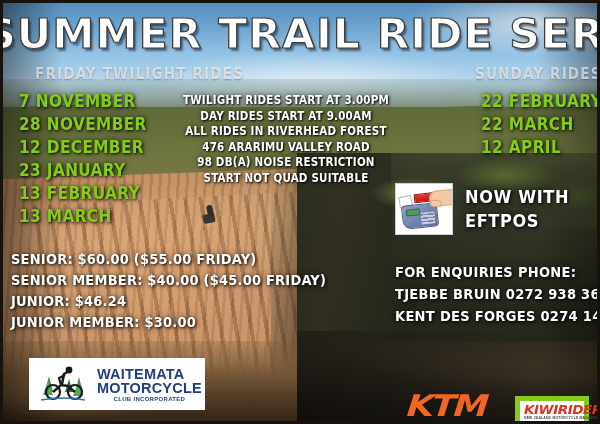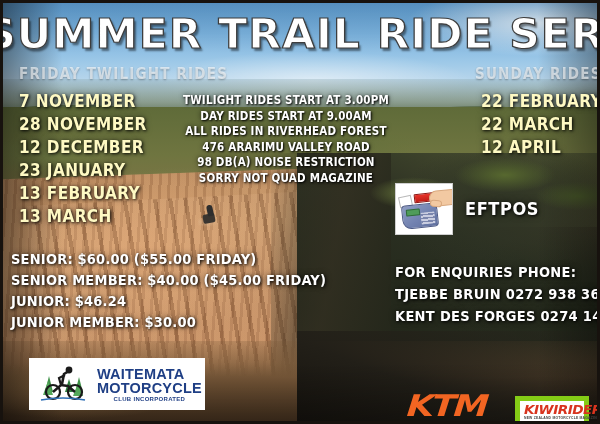--- a/index.html
+++ b/index.html
@@ -155,28 +155,29 @@
   }
 
   .col-head {
     font-family: "DejaVu Sans Condensed", "Liberation Sans Narrow", "Liberation Sans", sans-serif;
     font-weight: bold;
     font-size: 15px;
     letter-spacing: 1.2px;
     color: rgba(255,255,255,.62);
     text-shadow: 0 1px 2px rgba(0,0,0,.30);
     white-space: nowrap;
+    margin-left: 16px;
   }
 
   .date-item {
     font-family: "DejaVu Sans Condensed", "Liberation Sans Narrow", "Liberation Sans", sans-serif;
     font-weight: bold;
     font-size: 17px;
     letter-spacing: .4px;
-    color: #fef9c3;
+    color: #84cc16;
     text-shadow: 1px 1px 3px rgba(0,0,0,.85), 0 0 6px rgba(0,0,0,.55);
     line-height: 23px;
     white-space: nowrap;
   }
 
   
   #friday-column { position: absolute; left: 16px; top: 62px; }
   #friday-column .col-head { display: block; margin-bottom: 7px; }
 
   
@@ -407,41 +408,42 @@
       <div class="date-item">22 MARCH</div>
       <div class="date-item">12 APRIL</div>
     </div>
 
     <div id="info-block">
       <div class="info-line">TWILIGHT RIDES START AT 3.00PM</div>
       <div class="info-line">DAY RIDES START AT 9.00AM</div>
       <div class="info-line">ALL RIDES IN RIVERHEAD FOREST</div>
       <div class="info-line">476 ARARIMU VALLEY ROAD</div>
       <div class="info-line">98 DB(A) NOISE RESTRICTION</div>
-      <div class="info-line">SORRY NOT QUAD MAGAZINE</div>
+      <div class="info-line">START NOT QUAD SUITABLE</div>
     </div>
 
     <div id="price-list">
       <div class="price-line">SENIOR: $60.00 ($55.00 FRIDAY)</div>
       <div class="price-line">SENIOR MEMBER: $40.00 ($45.00 FRIDAY)</div>
       <div class="price-line">JUNIOR: $46.24</div>
       <div class="price-line">JUNIOR MEMBER: $30.00</div>
     </div>
 
     <div id="eftpos-block">
       <div id="eftpos-image">
         <div class="eft-paper"></div>
         <div class="eft-term"></div>
         <div class="eft-screen"></div>
         <div class="eft-keys"></div>
         <div class="eft-card"></div>
         <div class="eft-hand"></div>
         <div class="eft-thumb"></div>
       </div>
       <div id="eftpos-text">
+        <div class="eft-line">NOW WITH</div>
         <div class="eft-line">EFTPOS</div>
       </div>
     </div>
 
     <div id="enquiries-block">
       <div class="enq-line">FOR ENQUIRIES PHONE:</div>
       <div class="enq-line">TJEBBE BRUIN 0272 938 360</div>
       <div class="enq-line">KENT DES FORGES 0274 146 122</div>
     </div>
 

